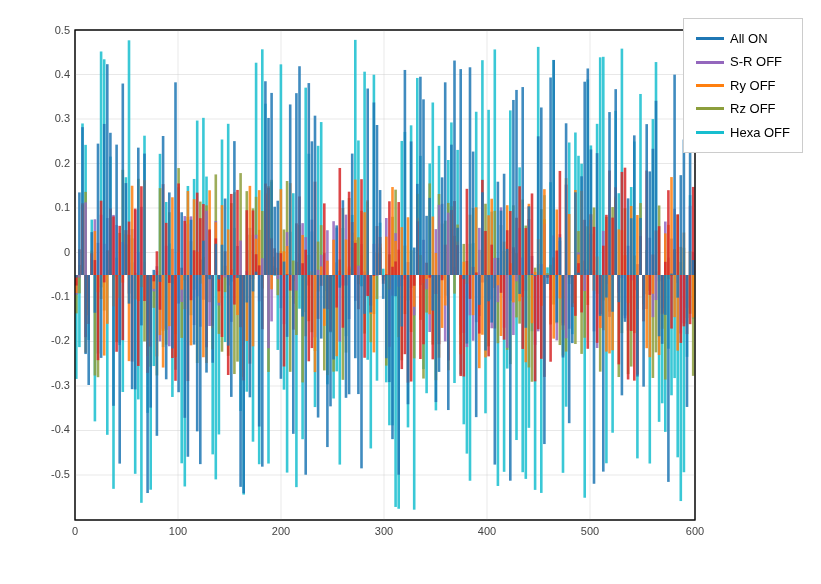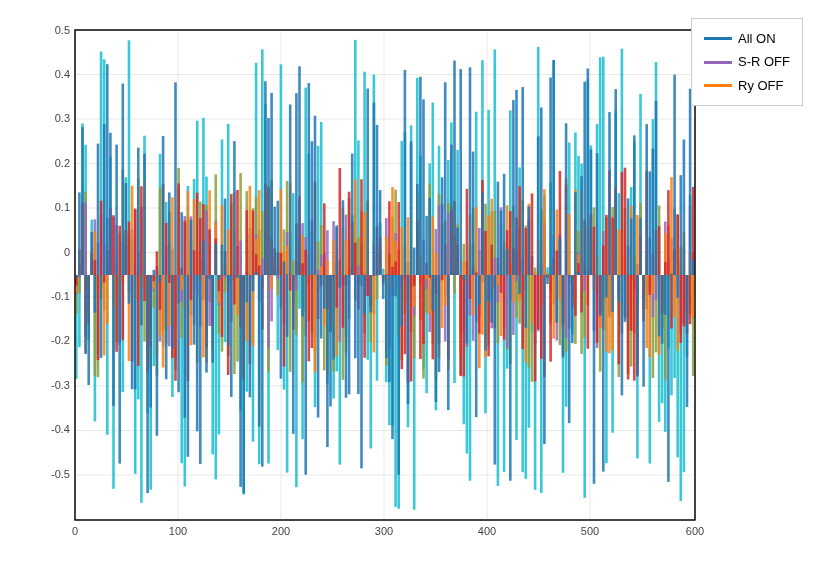--- a/index.html
+++ b/index.html
@@ -1329,14 +1329,22 @@
       <span class="legend-label">All ON</span>
     </div>
     <div class="legend-item">
       <div class="legend-color" style="background:#9467bd;"></div>
       <span class="legend-label">S-R OFF</span>
     </div>
     <div class="legend-item">
       <div class="legend-color" style="background:#ff7f0e;"></div>
       <span class="legend-label">Ry OFF</span>
     </div>
+    <div class="legend-item">
+      <div class="legend-color" style="background:#8c9e3c;"></div>
+      <span class="legend-label">Rz OFF</span>
+    </div>
+    <div class="legend-item">
+      <div class="legend-color" style="background:#17becf;"></div>
+      <span class="legend-label">Hexa OFF</span>
+    </div>
   </div>
 </div>
 
 </body></html>

